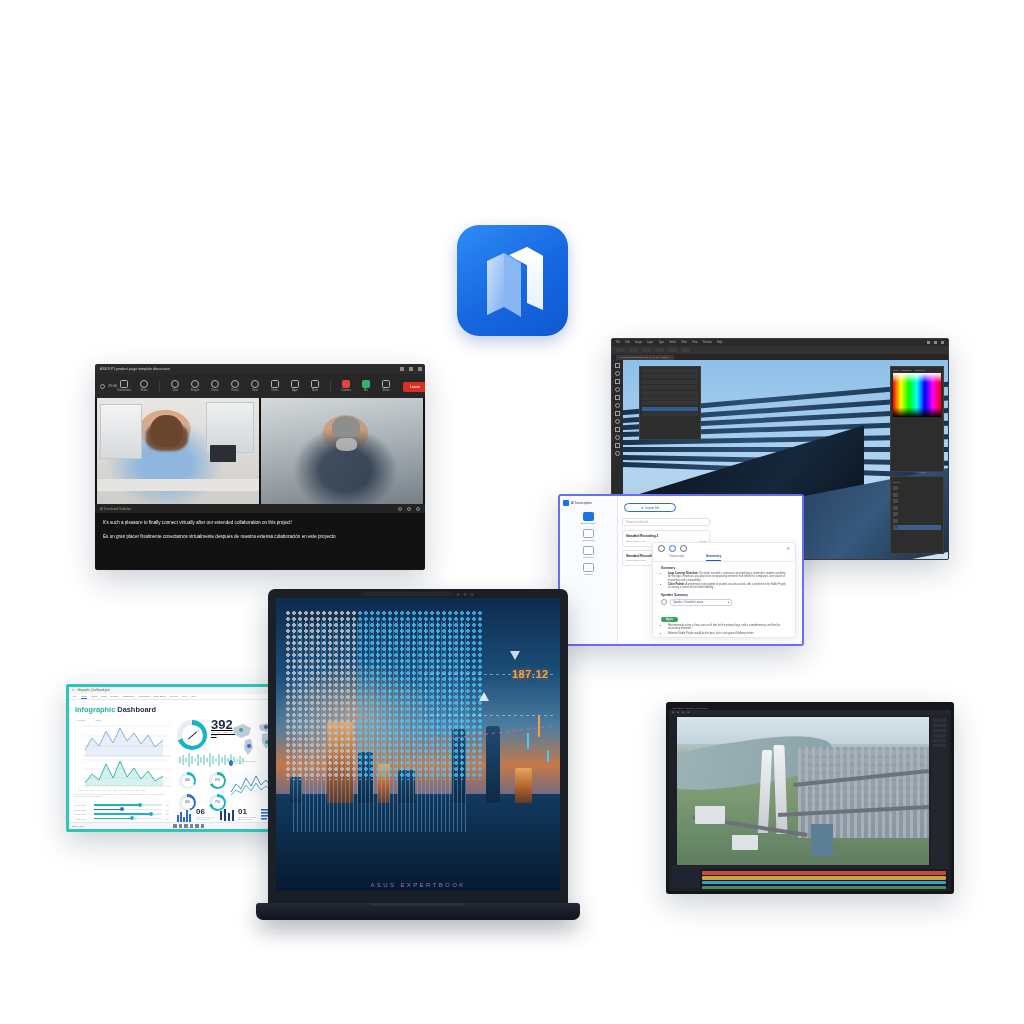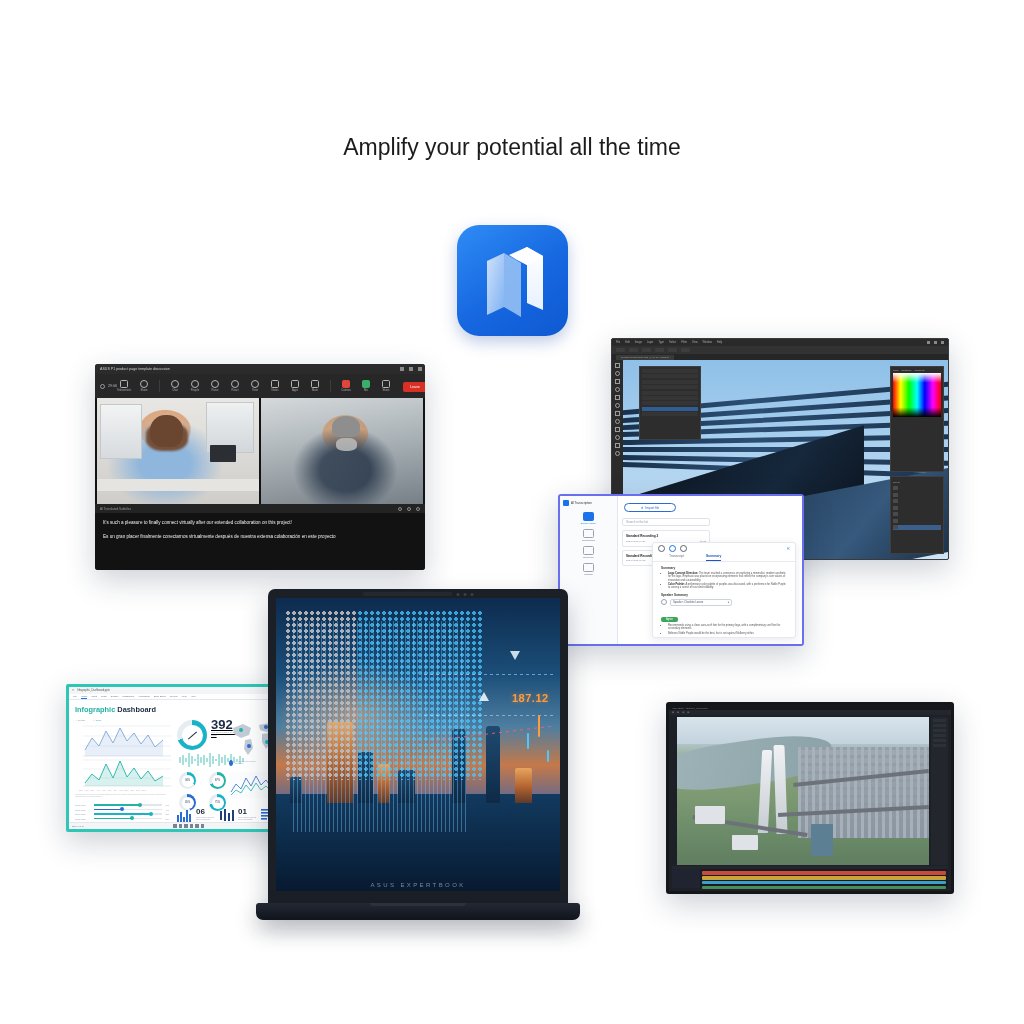--- a/index.html
+++ b/index.html
@@ -271,21 +271,21 @@
      border-radius:2px 2px 0 0; }
   .tower.lit { background:linear-gradient(180deg,#e7a45e,#b2622f 55%,#5e3a2b); }
   .dotgrid { position:absolute; left:3%; top:4%; width:70%; height:58%;
      background-image:radial-gradient(#49c8ff 38%, transparent 40%);
      background-size:6px 6px; opacity:.75; }
   .dotgrid.warm { left:3%; width:26%;
      background-image:radial-gradient(#ffb59a 38%, transparent 40%); opacity:.6; }
   .vbars { position:absolute; left:6%; top:8%; width:62%; height:72%;
      background:repeating-linear-gradient(90deg, rgba(120,200,255,.40) 0 1px, rgba(0,0,0,0) 1px 4px); }
   .ticker { position:absolute; right:4%; top:24%; font-size:11px; color:#ff9d3c;
-     font-weight:bold; letter-spacing:.5px; text-shadow:0 0 5px rgba(255,140,40,.5);margin-top:24px; }
+     font-weight:bold; letter-spacing:.5px; text-shadow:0 0 5px rgba(255,140,40,.5); }
   .gridline { position:absolute; height:1px; width:46%; right:2%;
      background:repeating-linear-gradient(90deg,rgba(190,220,255,.55) 0 3px, transparent 3px 6px); }
   .dashred { position:absolute; height:1px; width:44%; right:2%;
      background:repeating-linear-gradient(90deg,rgba(255,90,110,.85) 0 3px, transparent 3px 7px);
      transform:rotate(-7deg); }
   .candle { position:absolute; width:2px; border-radius:1px; }
 
   
   #monitor { left:666px; top:702px; width:288px; height:192px;
       background:#14161a; border-radius:3px; padding:3px; }
@@ -322,21 +322,20 @@
   #monitor .timeline .track { height:3.4px; margin:1.4px 0 0 0; border-radius:1px; }
   #monitor .timeline .lhs { position:absolute; left:0; top:3px; width:28px; bottom:0;
       background:#202430; }
   #monitor .timeline .clips { position:absolute; left:30px; right:2px; top:4px; }
 </style>
 </head>
 <body>
 
 <div id="stage">
 
-  <div class="subhead">Amplify your potential all the time</div>
 
   <div class="appicon">
     <svg width="111" height="111" viewBox="0 0 111 111" aria-hidden="true">
       <defs>
         <linearGradient id="g1" x1="0" y1="0" x2="1" y2="1">
           <stop offset="0" stop-color="#cfe2fb"></stop>
             <stop offset="1" stop-color="#7fb2f2"></stop>
         </linearGradient>
         <linearGradient id="g2" x1="0" y1="0" x2="0" y2="1">
           <stop offset="0" stop-color="#ffffff"></stop>

